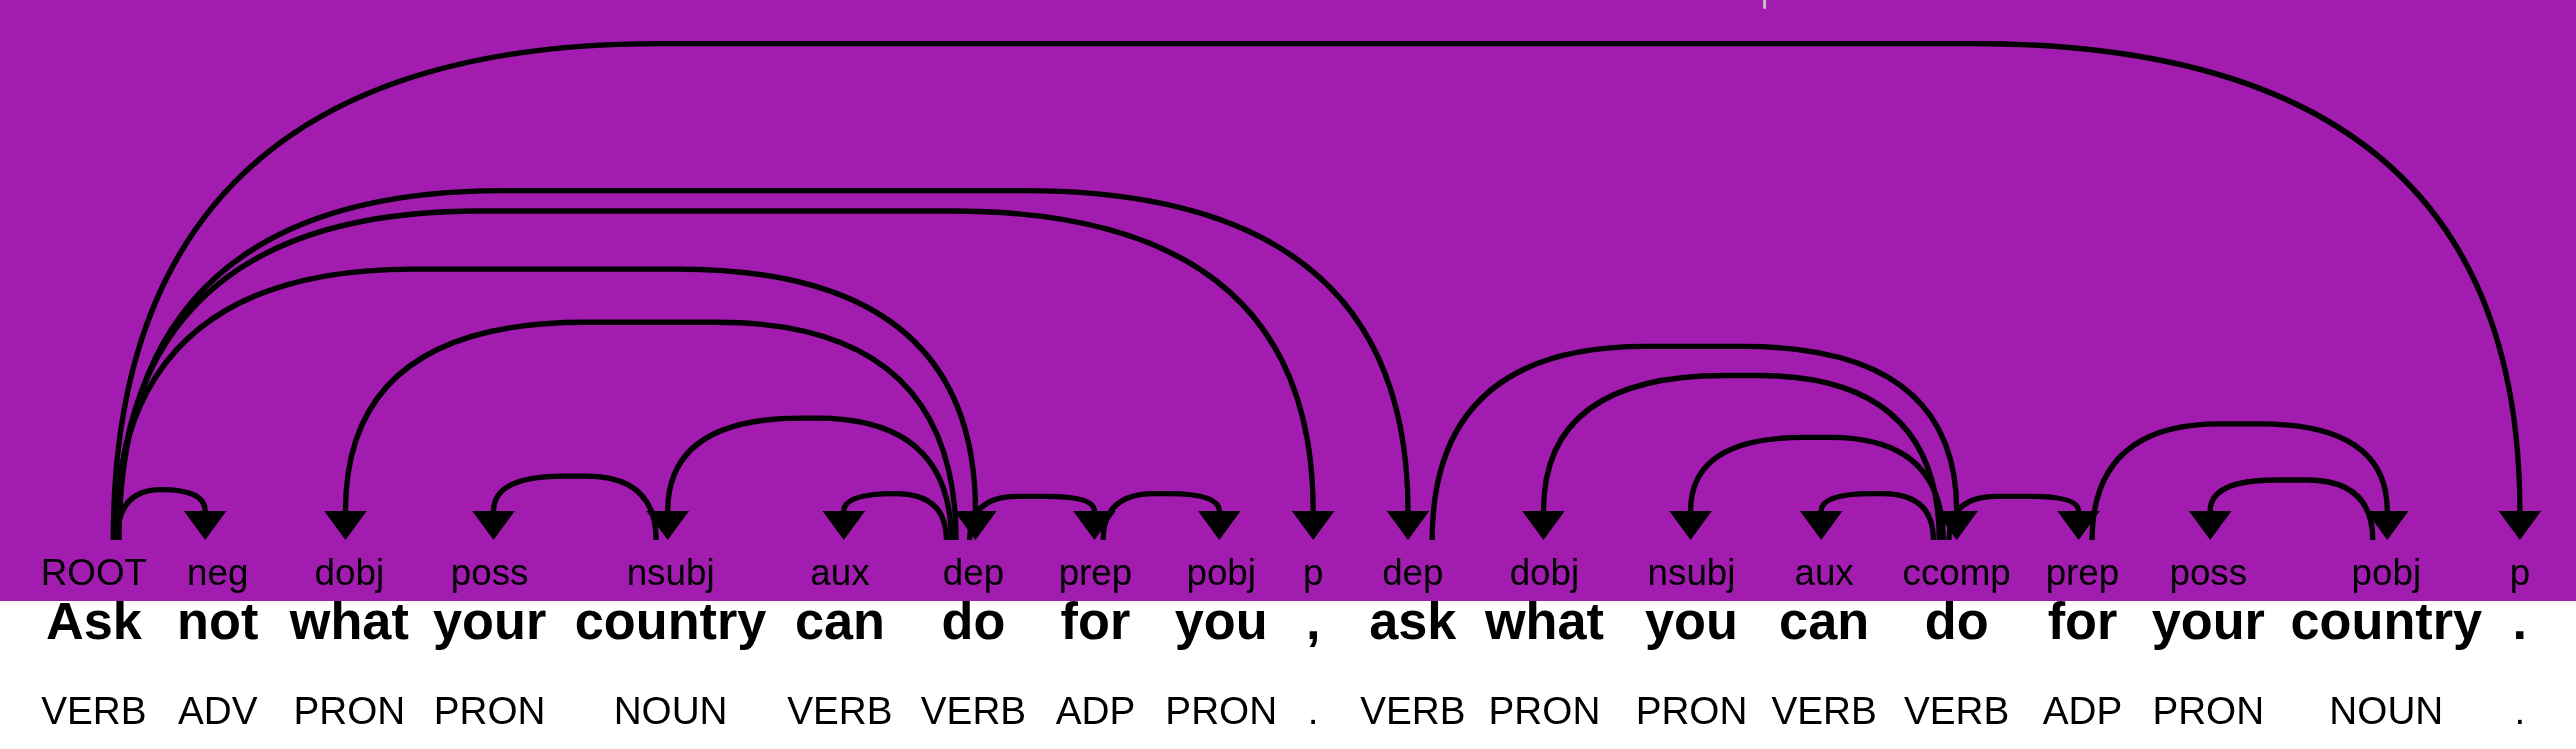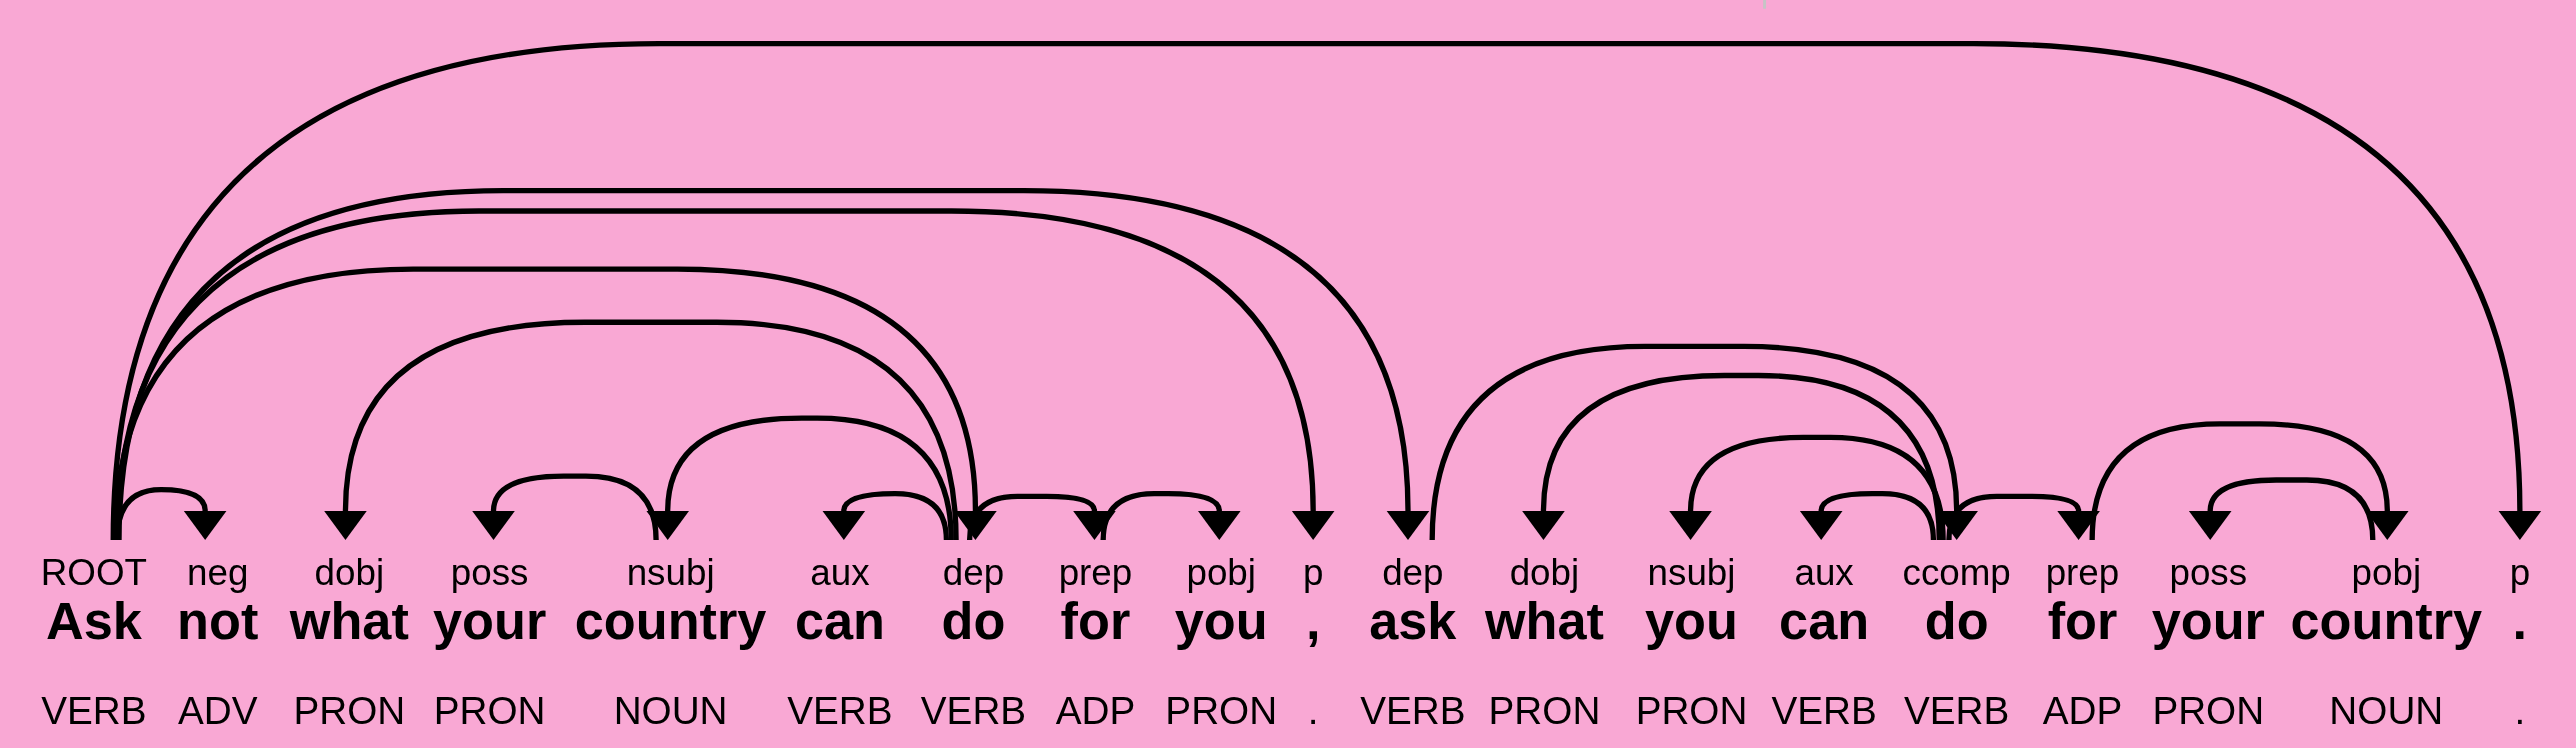--- a/index.html
+++ b/index.html
@@ -6,22 +6,22 @@
     margin: 0;
     padding: 0;
     width: 2576px;
     height: 750px;
     background: #ffffff;
     overflow: hidden;
   }
   #canvas-wrap {
     position: relative;
     width: 2576px;
-    height: 748px;
-    background: #f9a8d4;
+    height: 601px;
+    background: #a21caf;
   }
   svg {
     display: block;
     width: 2576px;
     height: 750px;
     font-family: "Liberation Sans", "DejaVu Sans", sans-serif;
   }
   .arc-path {
     fill: none;
     stroke-linecap: butt;

